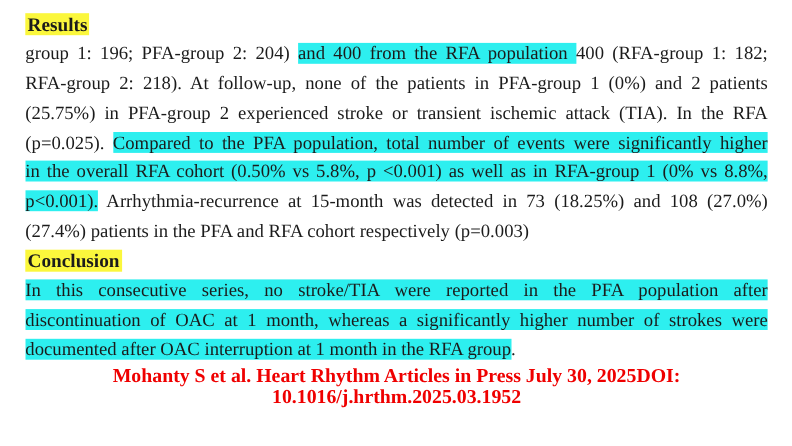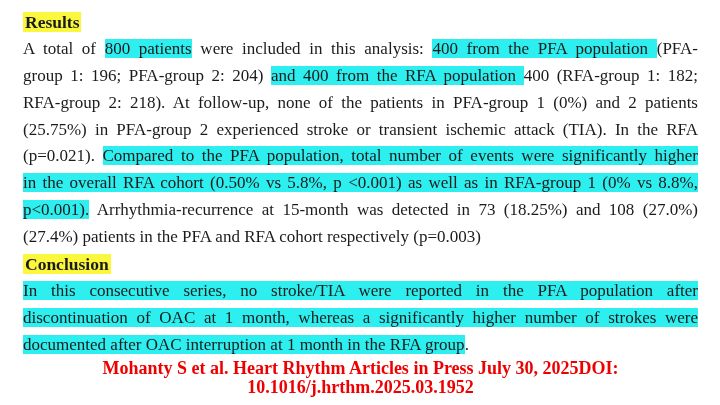--- a/index.html
+++ b/index.html
@@ -55,25 +55,24 @@
   }
 </style>
 </head>
 <body>
 
 <div class="page">
   <div class="heading">
     <span class="hl-y">Results</span>
   </div>
   <div class="para">
-      <div class="tline"><span>A total of </span><span class="hl-c">800 patients</span><span> were included in this analysis: </span><span class="hl-c">400 from the PFA population </span><span>(PFA-</span></div>
       <div class="tline"><span>group 1: 196; PFA-group 2: 204) </span><span class="hl-c">and 400 from the RFA population </span><span>400 (RFA-group 1: 182;</span></div>
       <div class="tline"><span>RFA-group 2: 218). At follow-up, none of the patients in PFA-group 1 (0%) and 2 patients</span></div>
       <div class="tline"><span>(25.75%) in PFA-group 2 experienced stroke or transient ischemic attack (TIA). In the RFA</span></div>
-      <div class="tline"><span>(p=0.021). </span><span class="hl-c">Compared to the PFA population, total number of events were significantly higher</span></div>
+      <div class="tline"><span>(p=0.025). </span><span class="hl-c">Compared to the PFA population, total number of events were significantly higher</span></div>
       <div class="tline"><span class="hl-c">in the overall RFA cohort (0.50% vs 5.8%, p &lt;0.001) as well as in RFA-group 1 (0% vs 8.8%,</span></div>
       <div class="tline"><span class="hl-c">p&lt;0.001).</span><span> Arrhythmia-recurrence at 15-month was detected in 73 (18.25%) and 108 (27.0%)</span></div>
       <div class="tline last"><span>(27.4%) patients in the PFA and RFA cohort respectively (p=0.003)</span></div>
     </div>
   <div class="heading">
     <span class="hl-y">Conclusion</span>
   </div>
   <div class="para">
       <div class="tline"><span class="hl-c">In this consecutive series, no stroke/TIA were reported in the PFA population after</span></div>
       <div class="tline"><span class="hl-c">discontinuation of OAC at 1 month, whereas a significantly higher number of strokes were</span></div>

